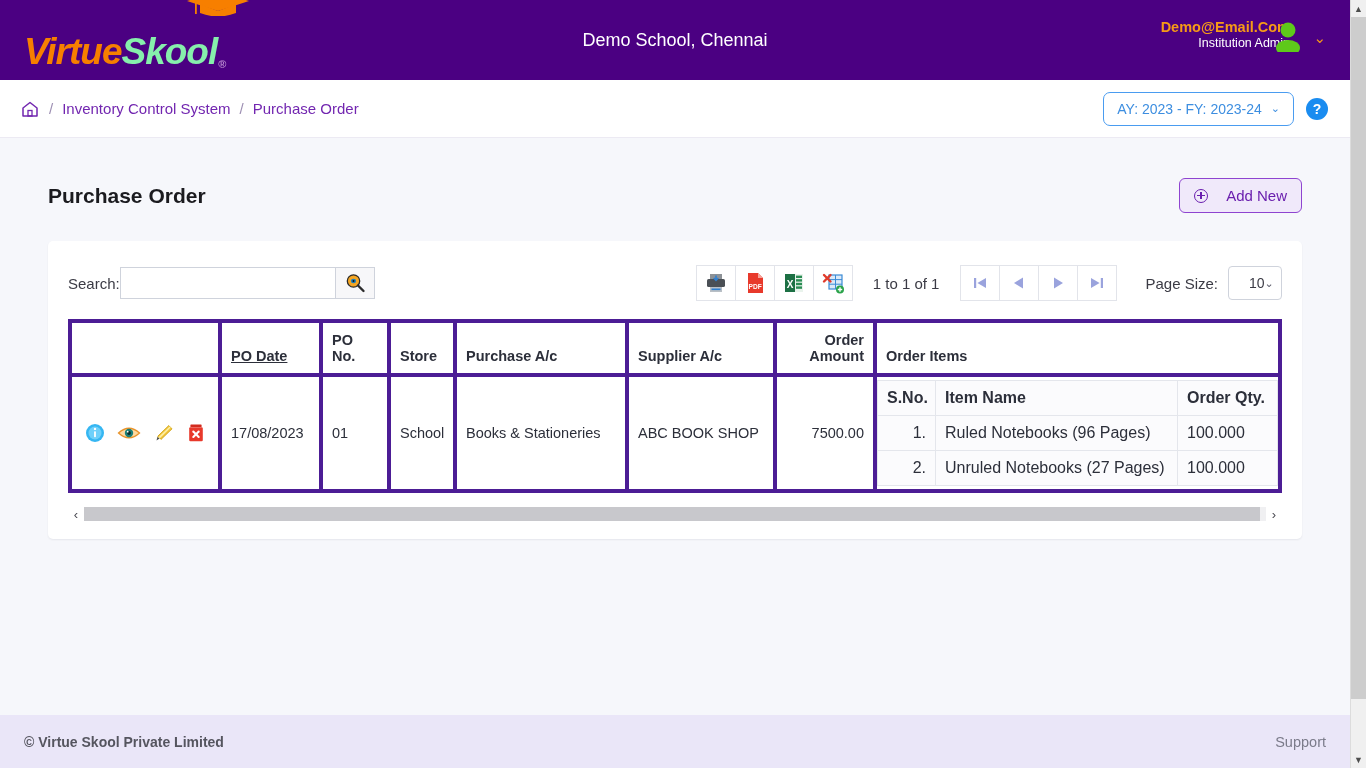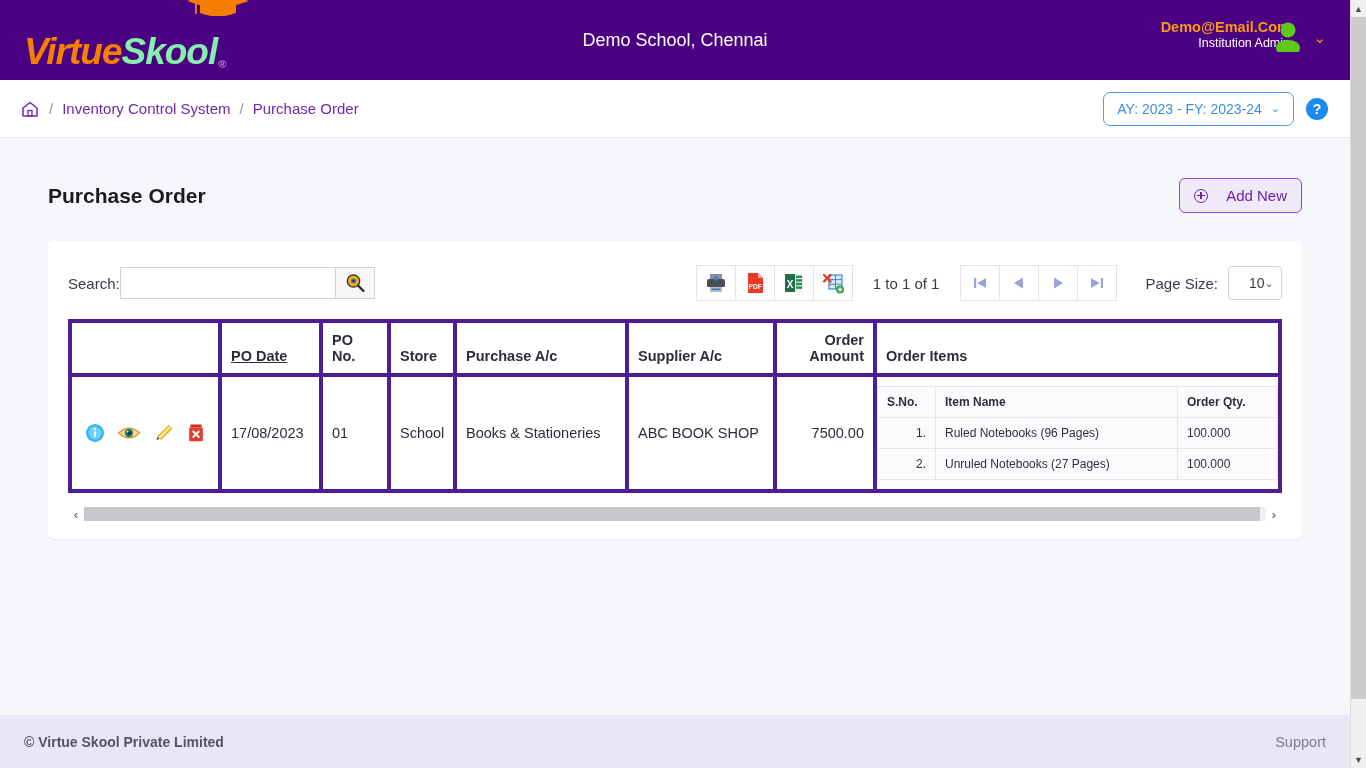--- a/index.html
+++ b/index.html
@@ -190,21 +190,21 @@
 
   .actions { display: flex; align-items: center; gap: 12px;
              justify-content: center; }
   .act-btn { background: none; border: none; padding: 0;
              cursor: pointer; line-height: 0; }
 
   
   table.nested { border-collapse: collapse; width: 100%;
                  table-layout: fixed; }
   table.nested th, table.nested td {
-    border: 1px solid #e4e6ec; font-size: 12px; color: #2c2f3a;
+    border: 1px solid #e4e6ec; font-size: 16px; color: #2c2f3a;
     padding: 8px 9px; height: 31px;
   }
   table.nested th { font-weight: bold; text-align: left;
                     background: #fbfbfd; }
   table.nested td { background: #fbfbfd; }
   .n-sno { width: 58px; text-align: right; }
   .n-qty { width: 100px; text-align: left; }
 
   
   .hscroll { display: flex; align-items: center; height: 22px;

